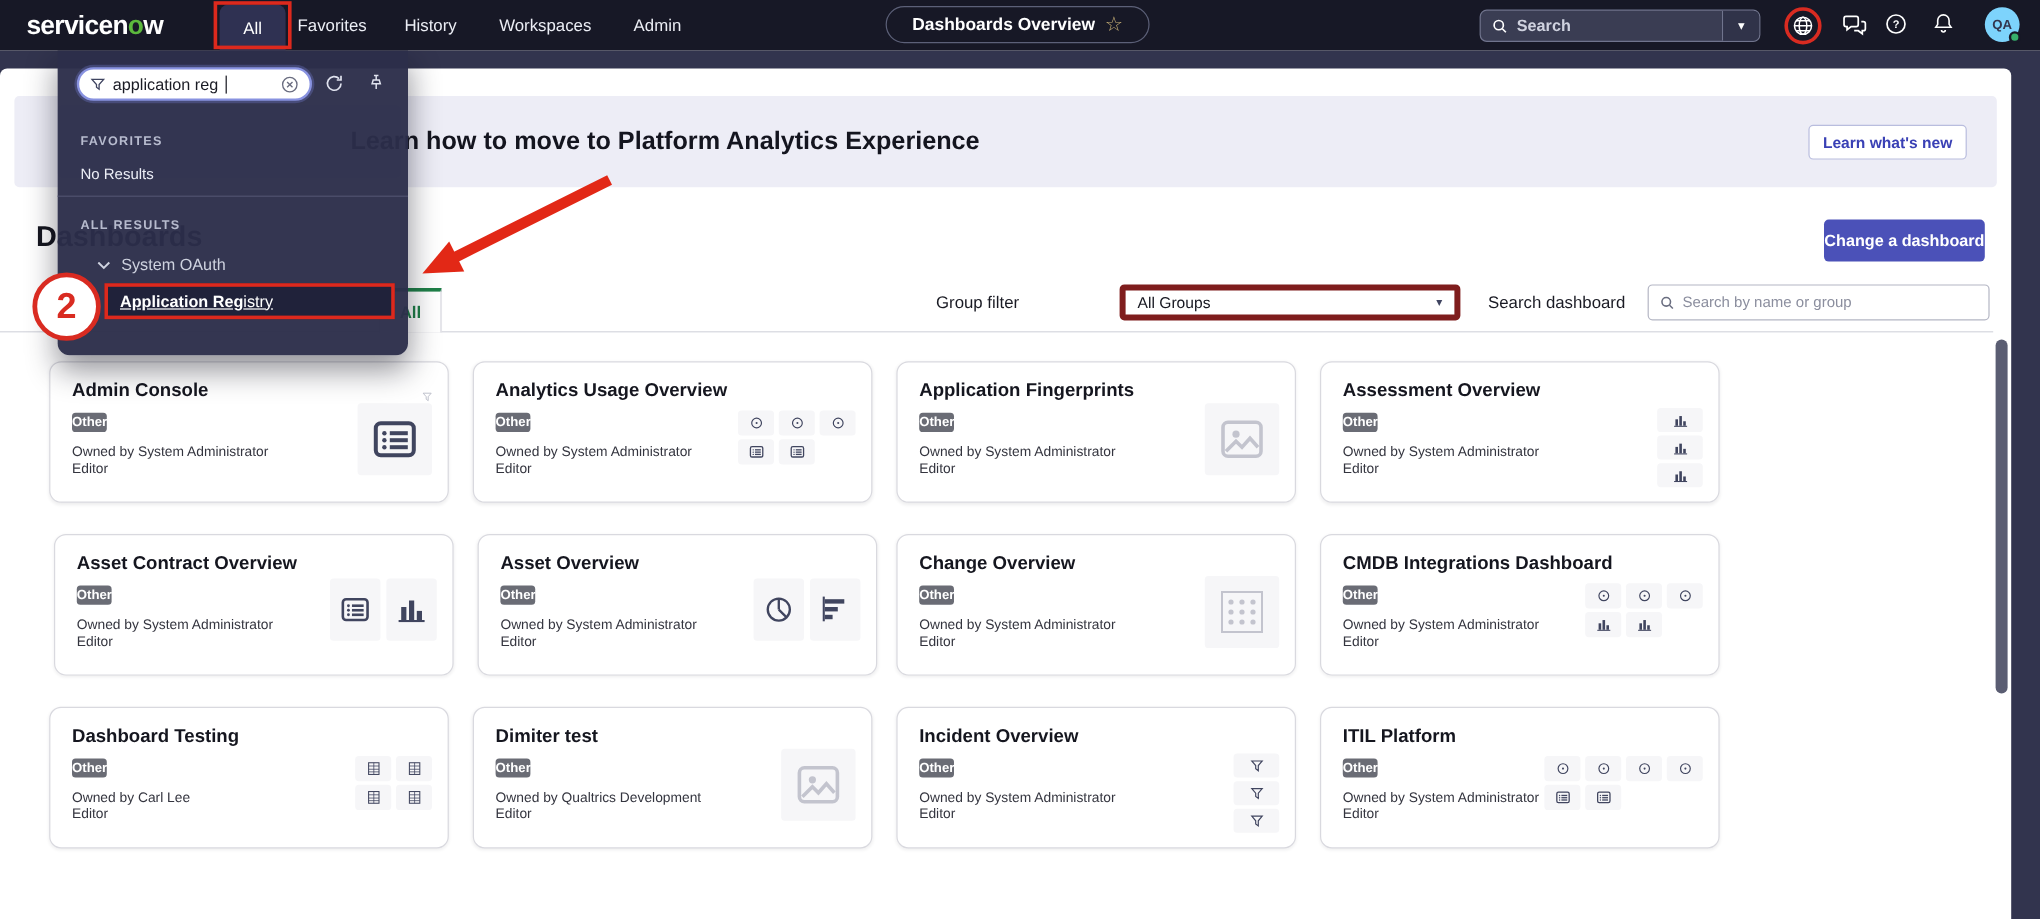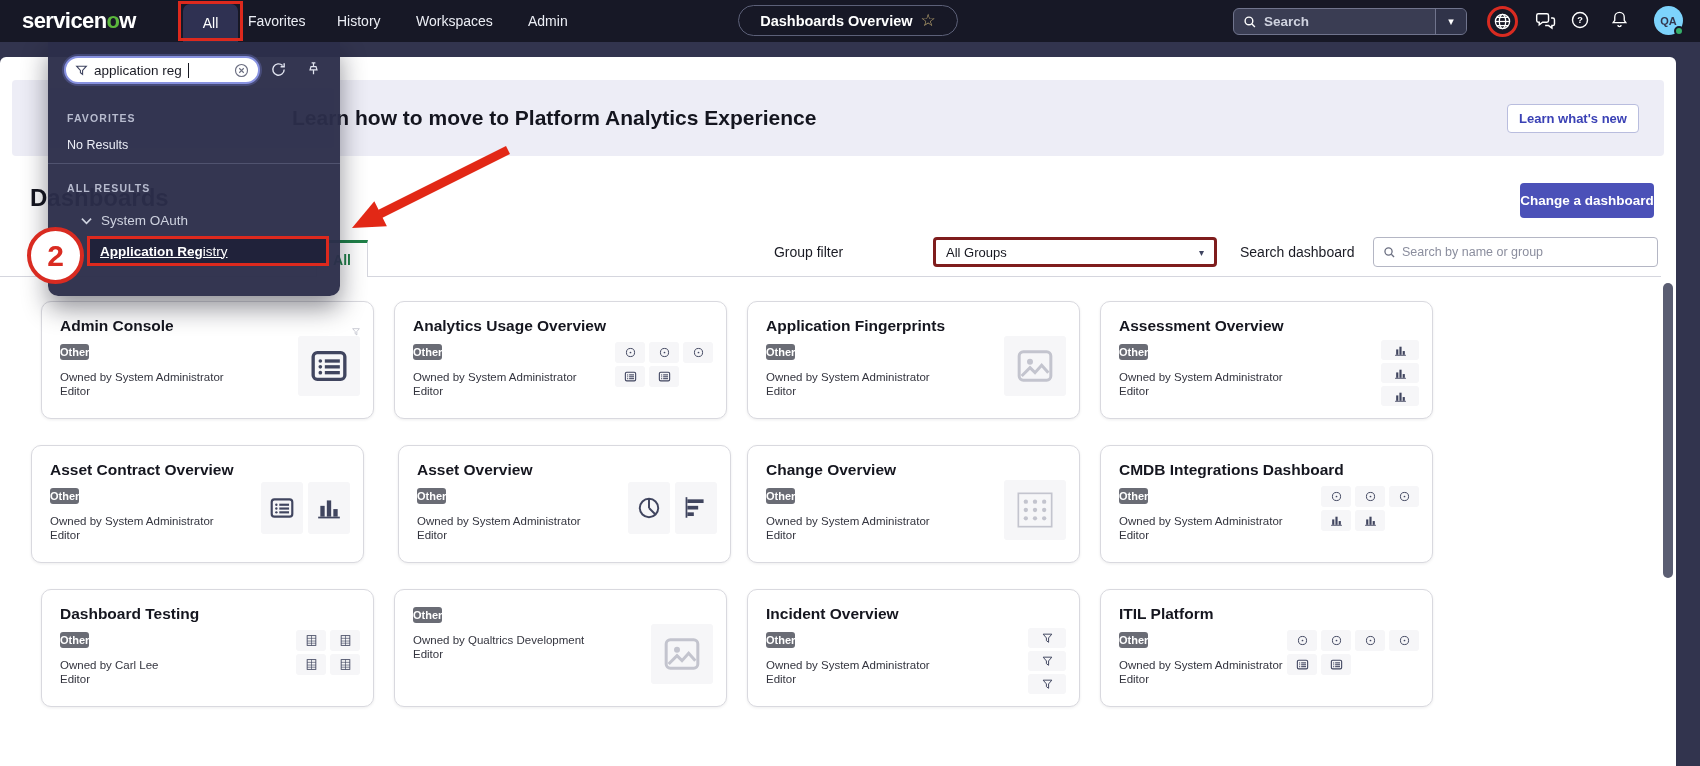--- a/index.html
+++ b/index.html
@@ -35,22 +35,22 @@
   .banner-text { position:absolute; left:280px; top:0; height:76px; display:flex; align-items:center; font-size:21px; font-weight:bold; color:#14151f; }
   .learn-btn { position:absolute; left:1495px; top:24px; width:132px; height:29px; background:#fff; border:1px solid #b9bdde; border-radius:4px; color:#3a41b5; font-weight:bold; font-size:13px; display:flex; align-items:center; justify-content:center; cursor:pointer; }
 
   
   .page-title { position:absolute; left:30px; top:184px; font-size:24px; font-weight:bold; color:#15161f; z-index:1; }
   .create-btn { position:absolute; left:1520px; top:183px; width:134px; height:35px; background:#4b51b8; border-radius:4px; color:#fff; font-weight:bold; font-size:13.5px; display:flex; align-items:center; justify-content:center; cursor:pointer; z-index:1; }
 
   
   .tabs-divider { position:absolute; left:0; top:276px; width:1661px; height:1px; background:#d5d6de; z-index:1; }
   .tab-all { position:absolute; left:316px; top:240px; width:52px; height:37px; background:#fff; border:1px solid #d5d6de; border-bottom:none; border-top:3px solid #1f8048; color:#1f8048; font-weight:bold; font-size:14px; display:flex; align-items:center; justify-content:center; z-index:2; }
-  .group-label { position:absolute; left:736px; top:244px; width:145px; text-align:center; font-size:14px; color:#1a1b24; z-index:1; }
-  .group-select { position:absolute; left:933px; top:237px; width:284px; height:30px; border:3px solid #7f1d1d; border-radius:4px; background:#fff; font-size:13px; color:#15161f; display:flex; align-items:center; padding:0 10px; z-index:1; cursor:pointer; }
+  .group-label { position:absolute; left:780px; top:244px; width:145px; text-align:left; font-size:14px; color:#1a1b24; z-index:1; }
+  .group-select { position:absolute; left:933px; top:237px; width:284px; height:30px; border:5px solid #7f1d1d; border-radius:4px; background:#fff; font-size:13px; color:#15161f; display:flex; align-items:center; padding:0 10px; z-index:1; cursor:pointer; }
   .group-select .sel-caret { margin-left:auto; font-size:10px; color:#3f4460; }
   .search-label { position:absolute; left:1240px; top:244px; width:128px; font-size:14px; color:#1a1b24; z-index:1; }
   .dash-search { position:absolute; left:1373px; top:237px; width:285px; height:30px; border:1px solid #b4b6c4; border-radius:4px; background:#fff; display:flex; align-items:center; gap:6px; padding:0 9px; z-index:1; }
   .dash-search .ph { font-size:12.5px; color:#8b8e9e; }
 
   
   .card { position:absolute; width:333px; height:118px; background:#fff; border:1px solid #d9d9df; border-radius:10px; box-shadow:0 1px 3px rgba(20,20,40,0.08); padding:15px 18px; z-index:1; cursor:pointer; }
   .card-title { font-size:15.5px; font-weight:bold; color:#15161f; margin-bottom:7px; }
   .badge { display:inline-block; background:#6a6c75; color:#fff; font-size:11px; font-weight:bold; padding:2px 0; border-radius:3px; }
   .owner { margin-top:10px; font-size:11.5px; color:#34353f; line-height:14px; }
@@ -304,21 +304,21 @@
       </div>
       <div class="tile" style="width:38px;height:20px">
         <svg viewBox="0 0 24 24" width="13" height="13">
           <rect x="4" y="10" width="4" height="10" fill="#40455f"></rect>
           <rect x="10" y="5" width="4" height="15" fill="#40455f"></rect>
           <rect x="16" y="13" width="4" height="7" fill="#40455f"></rect>
           <rect x="2" y="20" width="20" height="1.6" fill="#40455f"></rect>
         </svg>
       </div>
     </div></div>
-<div class="card" style="left: 31px; top: 445px;"><div class="card-title">Asset Contract Overview</div><span class="badge">Other</span><div class="owner">Owned by System Administrator</div><div class="role">Editor</div><div class="thumb thumb-pair">
+<div class="card" style="left: 45px; top: 445px;"><div class="card-title">Asset Contract Overview</div><span class="badge">Other</span><div class="owner">Owned by System Administrator</div><div class="role">Editor</div><div class="thumb thumb-pair">
       <div class="tile" style="width:42px;height:52px">
         <svg viewBox="0 0 24 24" width="26" height="26">
           <rect x="2.5" y="4" width="19" height="16" rx="2.5" fill="none" stroke="#40455f" stroke-width="2"></rect>
           <circle cx="6.8" cy="9" r="1.1" fill="#40455f"></circle>
           <rect x="9.5" y="8" width="9" height="2" fill="#40455f"></rect>
           <circle cx="6.8" cy="12.5" r="1.1" fill="#40455f"></circle>
           <rect x="9.5" y="11.5" width="9" height="2" fill="#40455f"></rect>
           <circle cx="6.8" cy="16" r="1.1" fill="#40455f"></circle>
           <rect x="9.5" y="15" width="9" height="2" fill="#40455f"></rect>
         </svg>
@@ -421,21 +421,21 @@
           <path d="M4 8h16M4 13h16M4 17h16M12 3v18" stroke="#40455f" stroke-width="1.2" fill="none"></path>
         </svg>
       </div>
       <div class="tile" style="width:30px;height:21px">
         <svg viewBox="0 0 24 24" width="13" height="13">
           <rect x="4" y="3" width="16" height="18" fill="none" stroke="#40455f" stroke-width="1.6"></rect>
           <path d="M4 8h16M4 13h16M4 17h16M12 3v18" stroke="#40455f" stroke-width="1.2" fill="none"></path>
         </svg>
       </div>
     </div></div>
-<div class="card" style="left: 394px; top: 589px;"><span class="badge">Other</span><div class="owner">Owned by Qualtrics Development</div><div class="role">Editor</div><div class="thumb thumb-big">
+<div class="card" style="left: 394px; top: 589px;"><div class="card-title">Dimiter test</div><span class="badge">Other</span><div class="owner">Owned by Qualtrics Development</div><div class="role">Editor</div><div class="thumb thumb-big">
       <div class="tile" style="width:62px;height:60px">
         <svg viewBox="0 0 24 24" width="40" height="40">
           <rect x="2.5" y="3.5" width="19" height="17" rx="2.5" fill="none" stroke="#c3c4ce" stroke-width="1.8"></rect>
           <circle cx="9" cy="9.5" r="1.8" fill="#c3c4ce"></circle>
           <path d="M4 18l5-5 3 3 4-4.5 4 4.5" fill="none" stroke="#c3c4ce" stroke-width="1.8"></path>
         </svg>
       </div>
     </div></div>
 <div class="card" style="left: 747px; top: 589px;"><div class="card-title">Incident Overview</div><span class="badge">Other</span><div class="owner">Owned by System Administrator</div><div class="role">Editor</div><div class="thumb thumb-col">
       <div class="tile" style="width:38px;height:20px">

